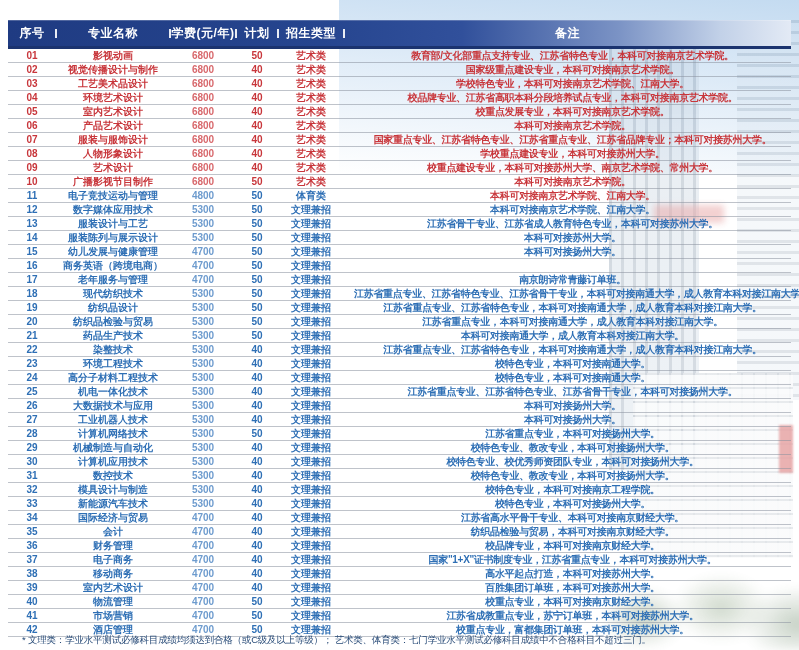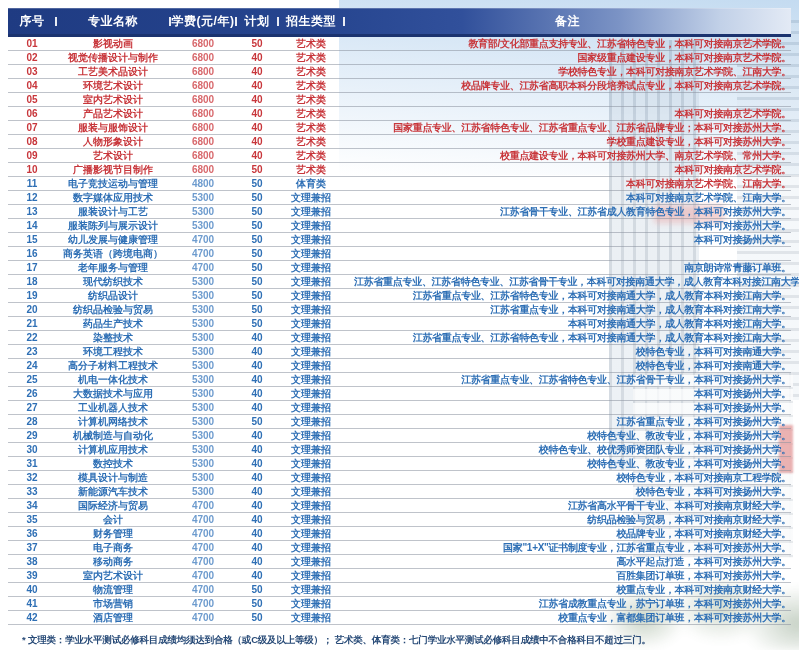--- a/index.html
+++ b/index.html
@@ -23,52 +23,52 @@
       repeating-linear-gradient(90deg,rgba(165,175,186,.35) 0 2px,rgba(248,249,250,.75) 2px 12px);}
   .bg-red-sign{position:absolute;top:425px;right:6px;width:14px;height:48px;background:rgba(200,45,45,.8);filter:blur(1px);}
   .bg-red-glow{position:absolute;top:205px;left:55px;width:70px;height:18px;background:rgba(205,70,70,.55);filter:blur(3px);}
   .bg-trees{position:absolute;bottom:0;left:-10px;width:220px;height:105px;filter:blur(4px);
     background:
       radial-gradient(60px 45px at 25% 70%,rgba(96,128,88,.75),rgba(96,128,88,0) 70%),
       radial-gradient(70px 50px at 60% 60%,rgba(110,140,100,.7),rgba(110,140,100,0) 70%),
       radial-gradient(80px 55px at 95% 75%,rgba(88,120,84,.75),rgba(88,120,84,0) 70%);}
 
   
-  .table{position:absolute;left:8px;top:8px;width:783px;z-index:2;}
+  .table{position:absolute;left:8px;top:20px;width:783px;z-index:2;}
   .thead{
     display:grid;grid-template-columns:48px 114px 66px 42px 66px 1fr;
     align-items:center;height:26px;
     background:linear-gradient(90deg,#1f3b82 0%,#26458f 40%,#31509b 58%,#7b93c5 78%,#c2d1e8 91%,#e3eaf5 100%);
     border-bottom:3px solid #1b336f;
     box-shadow:inset 0 1px 0 rgba(255,255,255,.22);
   }
   .th{
     color:#ffffff;font-weight:700;font-size:12px;text-align:center;position:relative;
     white-space:nowrap;letter-spacing:.5px;
   }
   .th.sep::after{content:"";position:absolute;right:-1px;top:4px;bottom:4px;width:2px;background:rgba(255,255,255,.9);}
   .tbody{}
   .tr{
     display:grid;grid-template-columns:48px 114px 66px 42px 66px 1fr;
     align-items:center;height:14px;box-sizing:border-box;
     border-bottom:1px solid rgba(138,146,158,.55);
   }
   .td{font-size:10px;font-weight:700;text-align:center;white-space:nowrap;overflow:visible;line-height:13px;}
-  .c-remark{text-align:right;padding-left:10px;letter-spacing:-.3px;}
+  .c-remark{text-align:center;padding-left:10px;letter-spacing:-.3px;}
   .row-red .td{color:#c8363b;}
   .row-blue .td{color:#2e6fb5;}
   .row-red .c-fee{color:#d8686c;}
   .row-blue .c-fee{color:#6d9bce;}
   .td.rm-red{color:#c8363b;}
   .td.rm-blue{color:#2e6fb5;}
 
   
   .footnote{
     position:absolute;left:22px;top:634px;width:760px;z-index:2;
-    font-size:9.5px;font-weight:700;color:#274a77;letter-spacing:-.2px;white-space:nowrap;
+    font-size:9.5px;font-weight:400;color:#274a77;letter-spacing:-.2px;white-space:nowrap;
   }
 </style>
 </head>
 <body>
 
 <div class="bg-sky"></div>
 <div class="bg-wrap">
   <div class="bg-tower-left"></div>
   <div class="bg-tower-right"></div>
   <div class="bg-midrise"></div>
@@ -118,20 +118,21 @@
     <div class="td c-plan">40</div>
     <div class="td c-type">艺术类</div>
     <div class="td c-remark rm-red">校品牌专业、江苏省高职本科分段培养试点专业，本科可对接南京艺术学院。</div>
   </div>
       <div class="tr row-red">
     <div class="td c-no">05</div>
     <div class="td c-major">室内艺术设计</div>
     <div class="td c-fee">6800</div>
     <div class="td c-plan">40</div>
     <div class="td c-type">艺术类</div>
+    <div class="td c-remark rm-red">校重点发展专业，本科可对接南京艺术学院。</div>
   </div>
       <div class="tr row-red">
     <div class="td c-no">06</div>
     <div class="td c-major">产品艺术设计</div>
     <div class="td c-fee">6800</div>
     <div class="td c-plan">40</div>
     <div class="td c-type">艺术类</div>
     <div class="td c-remark rm-red">本科可对接南京艺术学院。</div>
   </div>
       <div class="tr row-red">

